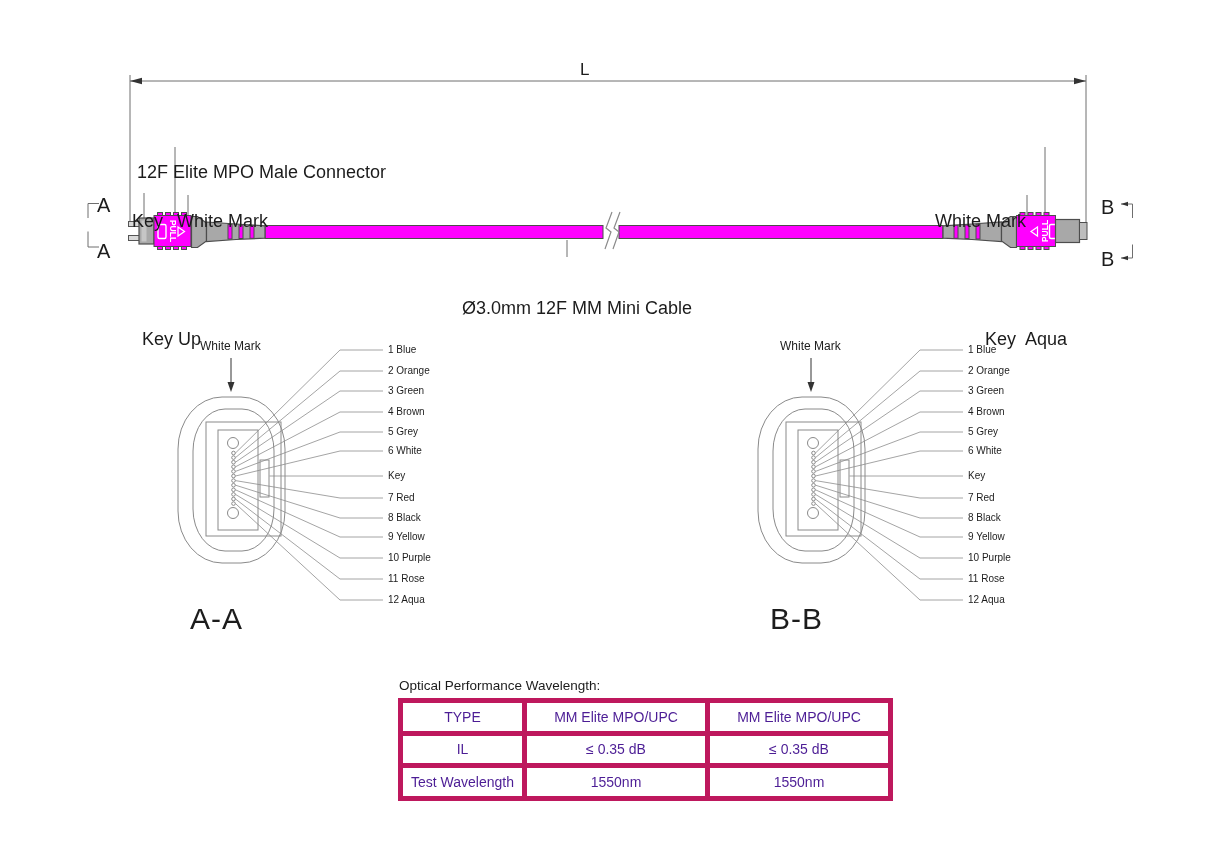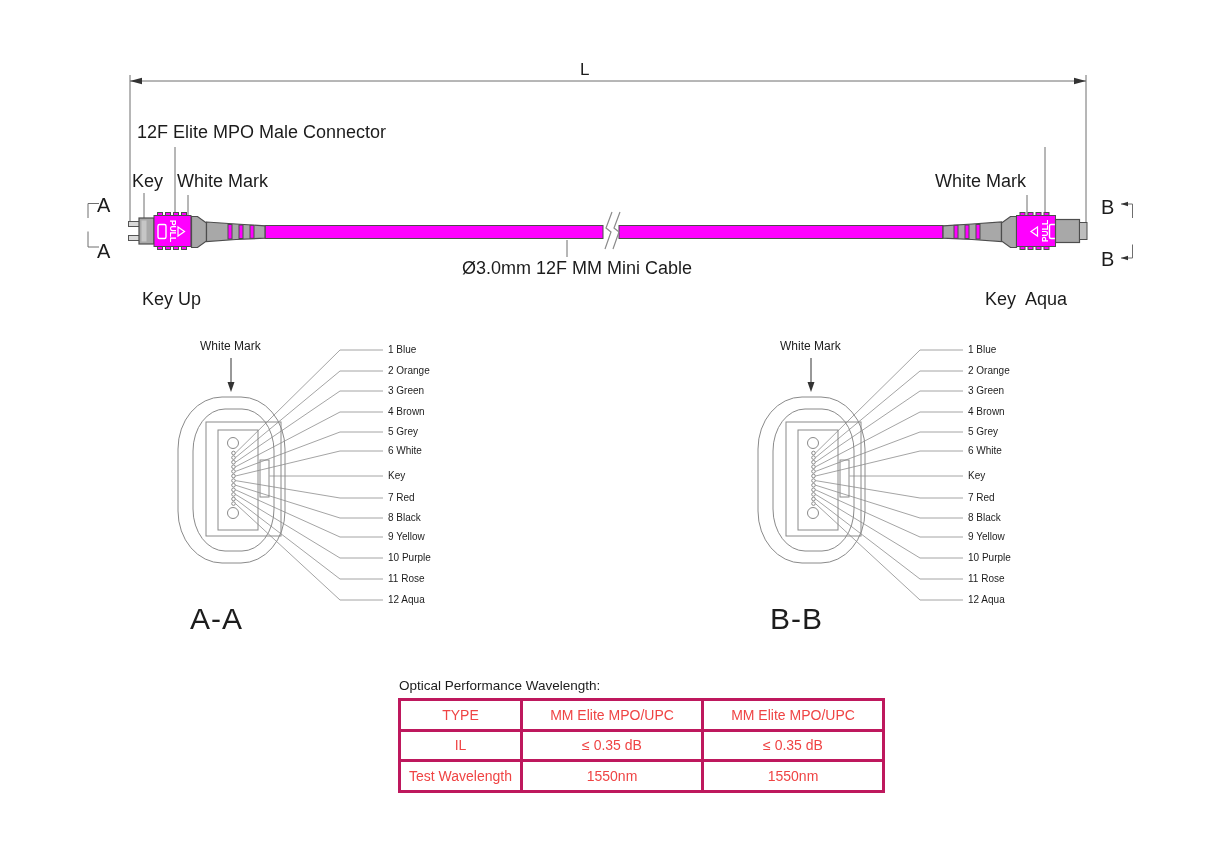--- a/index.html
+++ b/index.html
@@ -2,36 +2,36 @@
 <html><head>
 <meta charset="utf-8">
 <style>
   html,body { margin:0; padding:0; background:#ffffff; }
   .canvas {
     position:relative; width:1214px; height:858px; background:#ffffff;
     font-family:"Liberation Sans", sans-serif; color:#1c1c1c; overflow:hidden;
   }
   .abs { position:absolute; }
   .lbl { position:absolute; white-space:pre; line-height:1.1; }
-  .f18 { font-size:18px; }
+  .f18 { font-size:18px;margin-top:40px; }
   .f20 { font-size:20px; }
   .f17 { font-size:17px; }
   .f14 { font-size:10px; line-height:18px; }
   .f12 { font-size:12px; }
   .f13 { font-size:13.5px; }
   .f30 { font-size:30px; }
   .view { position:absolute; top:330px; width:330px; height:335px; }
   .view svg { position:absolute; left:0; top:0; }
   .legend-lbl { position:absolute; left:238px; width:90px; }
   .view-title { position:absolute; left:40px; top:272px; width:100px; text-align:left; letter-spacing:1px; }
   .wm-small { position:absolute; left:50px; top:9px; width:120px; }
   table.perf { position:absolute; left:398px; top:698px; border-collapse:collapse; }
   table.perf td {
-    border:3px solid #be185d; height:27.5px; text-align:center; vertical-align:middle;
-    font-size:14px; padding:0; color:#ef4444;
+    border:5px solid #be185d; height:27.5px; text-align:center; vertical-align:middle;
+    font-size:14px; padding:0; color:#4c1d95;
   }
   td.c0 { width:119px; } td.c1 { width:178px; } td.c2 { width:178px; }
   .thin { stroke:#6e6e6e; stroke-width:1; fill:none; }
   .outl { stroke:#4d4d4d; stroke-width:1.2; fill:#a8a8a8; }
   .mag  { fill:#ff00ff; stroke:#4d4d4d; stroke-width:1; }
   .face { stroke:#8a8a8a; stroke-width:1; fill:none; }
   .fan  { stroke:#9a9a9a; stroke-width:0.9; fill:none; }
 </style>
 </head>
 <body>

